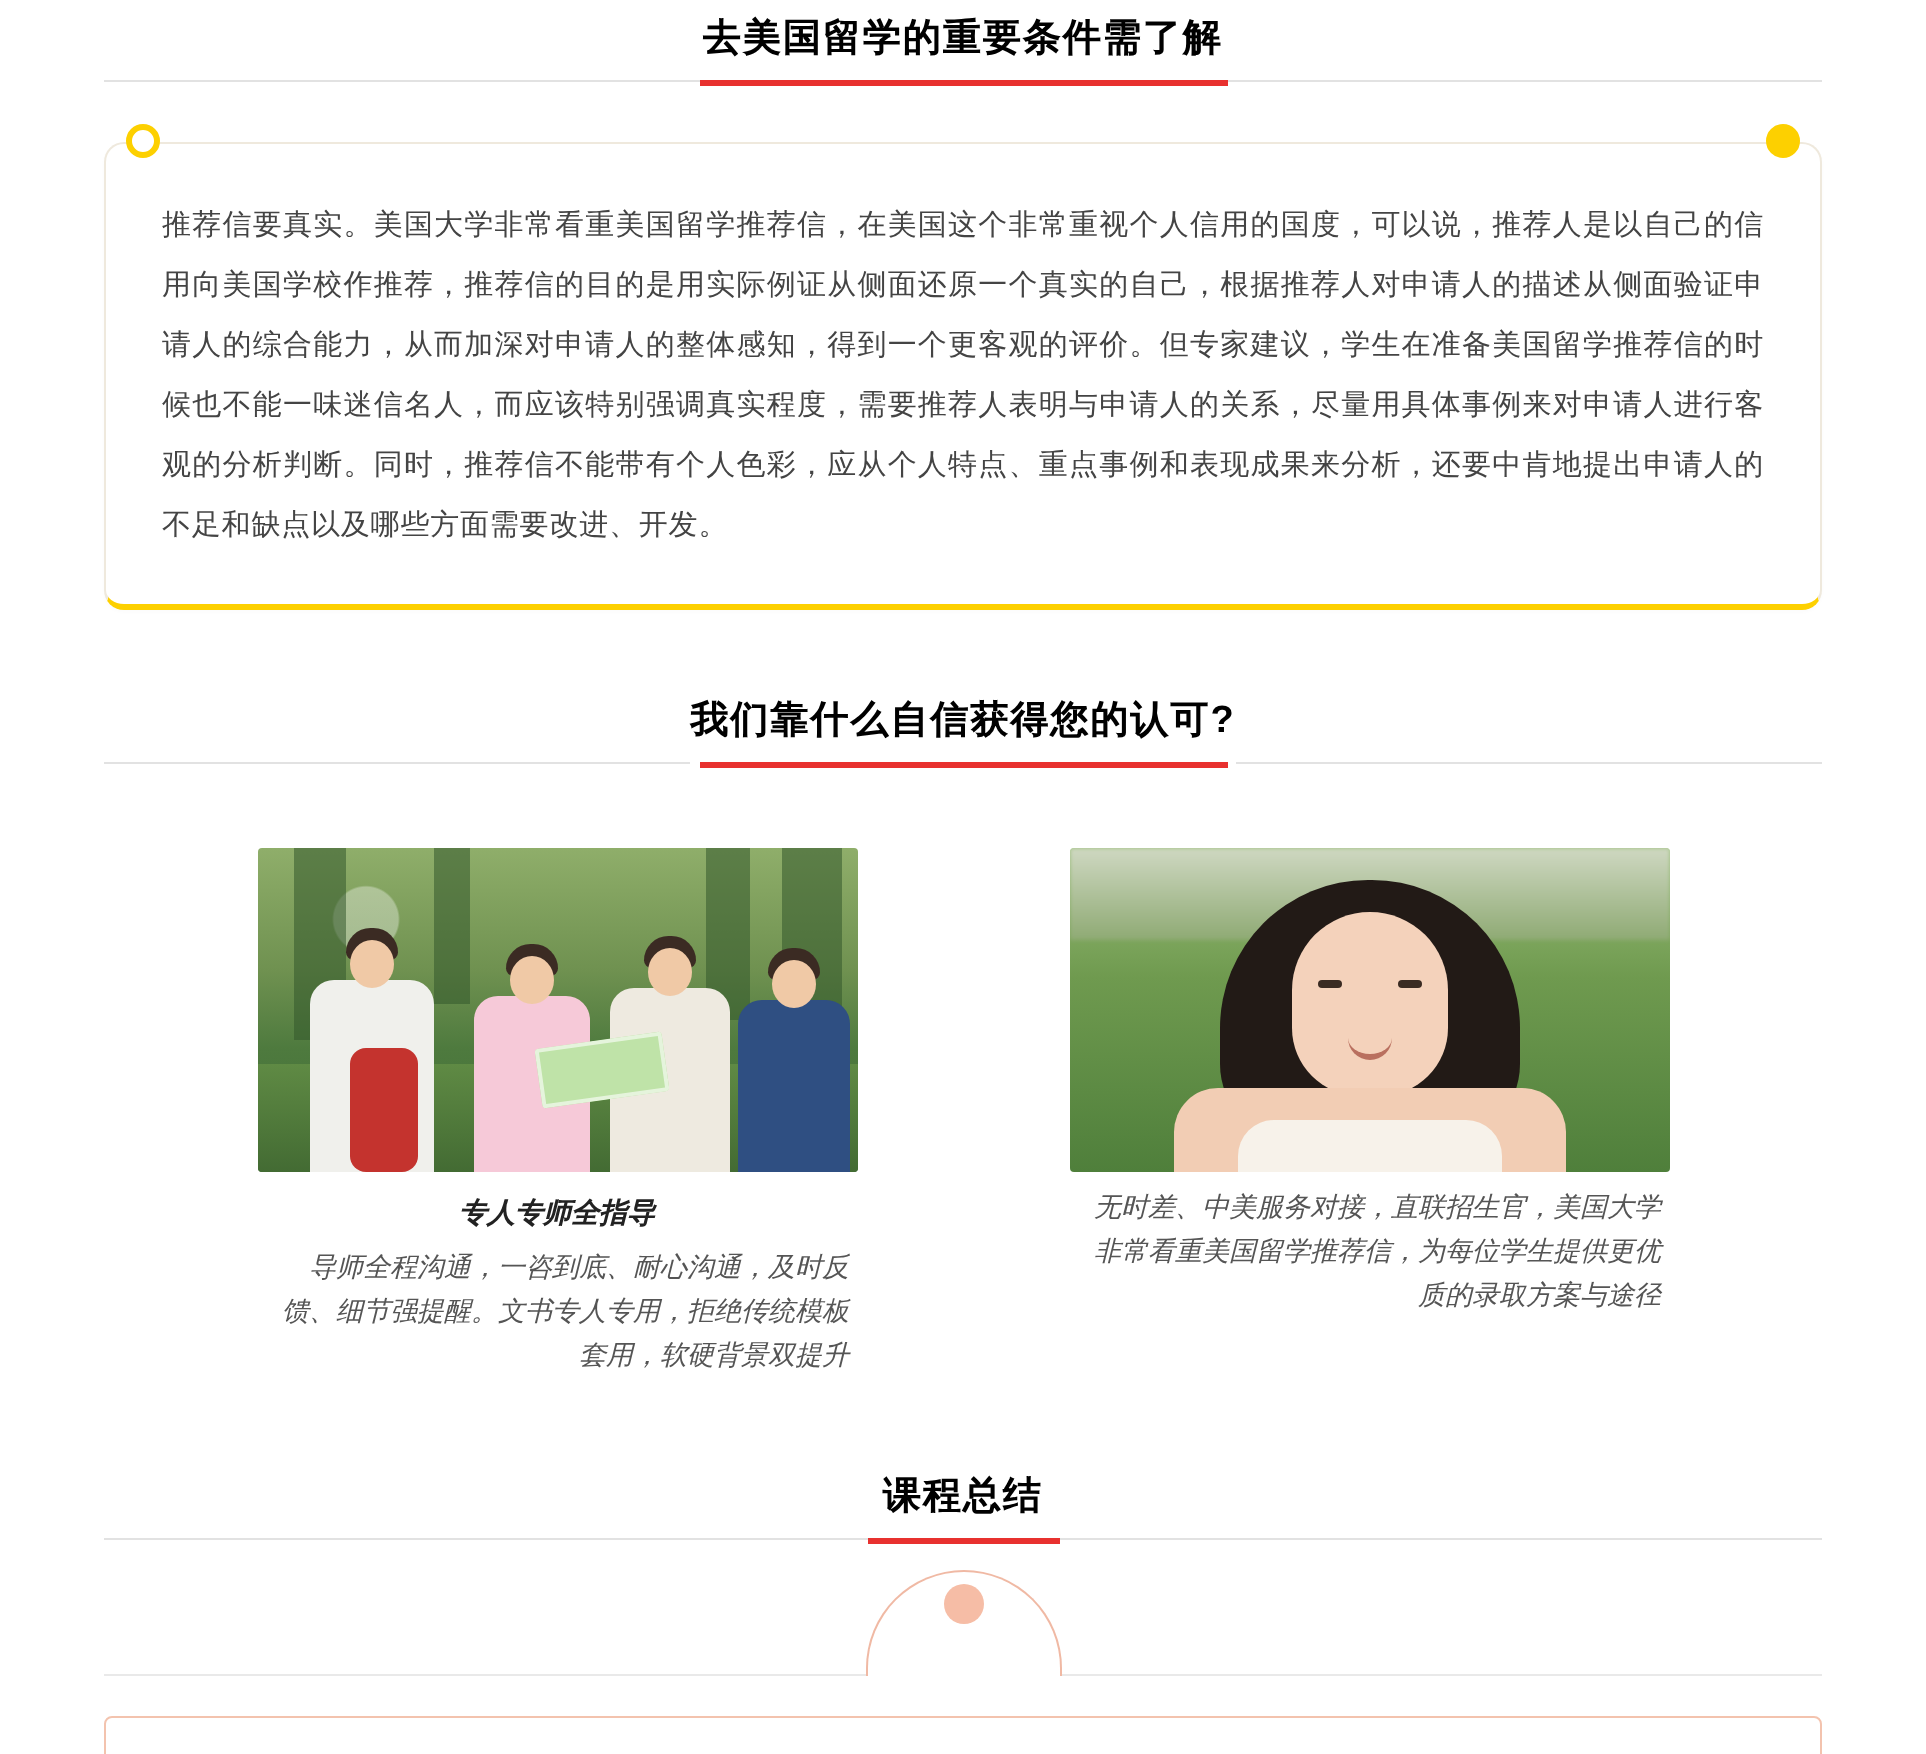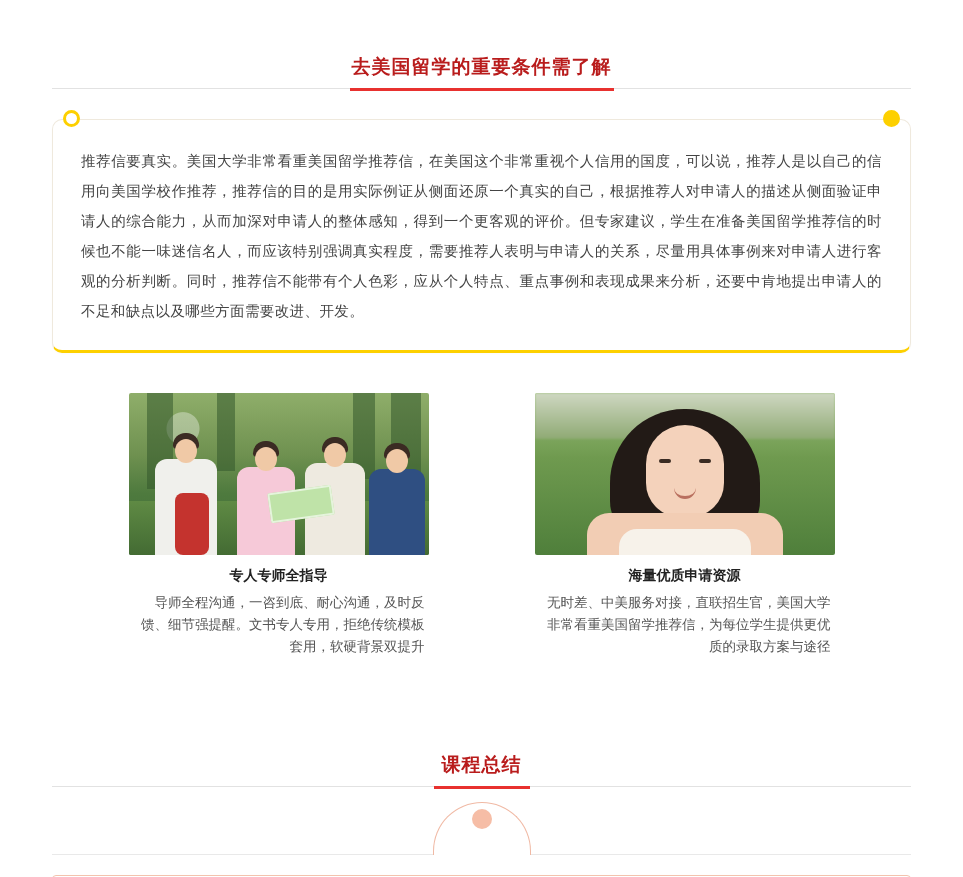--- a/index.html
+++ b/index.html
@@ -24,26 +24,25 @@
   .section-head {
     position: relative;
     text-align: center;
     padding-top: 6px;
   }
   .section-head .title {
     display: inline-block;
     position: relative;
     font-size: 19px;
     font-weight: bold;
-    color: #b91c1c;
+    color: #000000;
     letter-spacing: 1px;
     padding-bottom: 10px;
     z-index: 2;
     background: #ffffff;
-    margin-top: 48px;
   }
   .section-head .underline-red {
     position: absolute;
     left: 50%;
     transform: translateX(-50%);
     bottom: 0;
     width: 264px;
     height: 3px;
     background: #e8312f;
     z-index: 3;
@@ -89,20 +88,21 @@
   }
   .dot.left  { left: 11px;  border: 3px solid #fdd000; }
   .dot.right { right: 11px; background: #fdd000; border: 3px solid #fdd000;}
 
   
   .cards {
     display: flex;
     justify-content: center;
     gap: 106px;
     margin-top: 40px;
+    font-style: italic;
   }
   .card {
     width: 300px;
   }
   .card .photo {
     width: 300px;
     height: 162px;
     border-radius: 2px;
     overflow: hidden;
     position: relative;
@@ -249,20 +249,25 @@
   </div>
 
   <div class="quote-wrap">
     <div class="dot left"></div>
     <div class="dot right"></div>
     <div class="quote-box">
       <p>推荐信要真实。美国大学非常看重美国留学推荐信，在美国这个非常重视个人信用的国度，可以说，推荐人是以自己的信用向美国学校作推荐，推荐信的目的是用实际例证从侧面还原一个真实的自己，根据推荐人对申请人的描述从侧面验证申请人的综合能力，从而加深对申请人的整体感知，得到一个更客观的评价。但专家建议，学生在准备美国留学推荐信的时候也不能一味迷信名人，而应该特别强调真实程度，需要推荐人表明与申请人的关系，尽量用具体事例来对申请人进行客观的分析判断。同时，推荐信不能带有个人色彩，应从个人特点、重点事例和表现成果来分析，还要中肯地提出申请人的不足和缺点以及哪些方面需要改进、开发。</p>
     </div>
   </div>
 
+  <div class="section-head" style="margin-top:36px;">
+    <div class="title">我们靠什么自信获得您的认可?</div>
+    <div class="underline-red"></div>
+    <div class="rule"></div>
+  </div>
 
   <div class="cards">
 
     <div class="card">
       <div class="photo photo-students">
         <div class="tree ps-t1"></div>
         <div class="tree ps-t2"></div>
         <div class="tree ps-t3"></div>
         <div class="tree ps-t4"></div>
         <div class="ps-ground"></div>
@@ -293,21 +298,20 @@
       <div class="photo photo-girl">
         <div class="pg-blur"></div>
         <div class="pg-hair"></div>
         <div class="pg-face"></div>
         <div class="pg-eye l"></div>
         <div class="pg-eye r"></div>
         <div class="pg-smile"></div>
         <div class="pg-arms"></div>
         <div class="pg-top"></div>
       </div>
-      <div class="caption">海量优质申请资源</div>
       <div class="desc">无时差、中美服务对接，直联招生官，美国大学非常看重美国留学推荐信，为每位学生提供更优质的录取方案与途径</div>
     </div>
 
   </div>
 
   <div class="section-head" style="margin-top:40px;">
     <div class="title">课程总结</div>
     <div class="underline-red" style="width:96px;"></div>
     <div class="rule"></div>
   </div>

